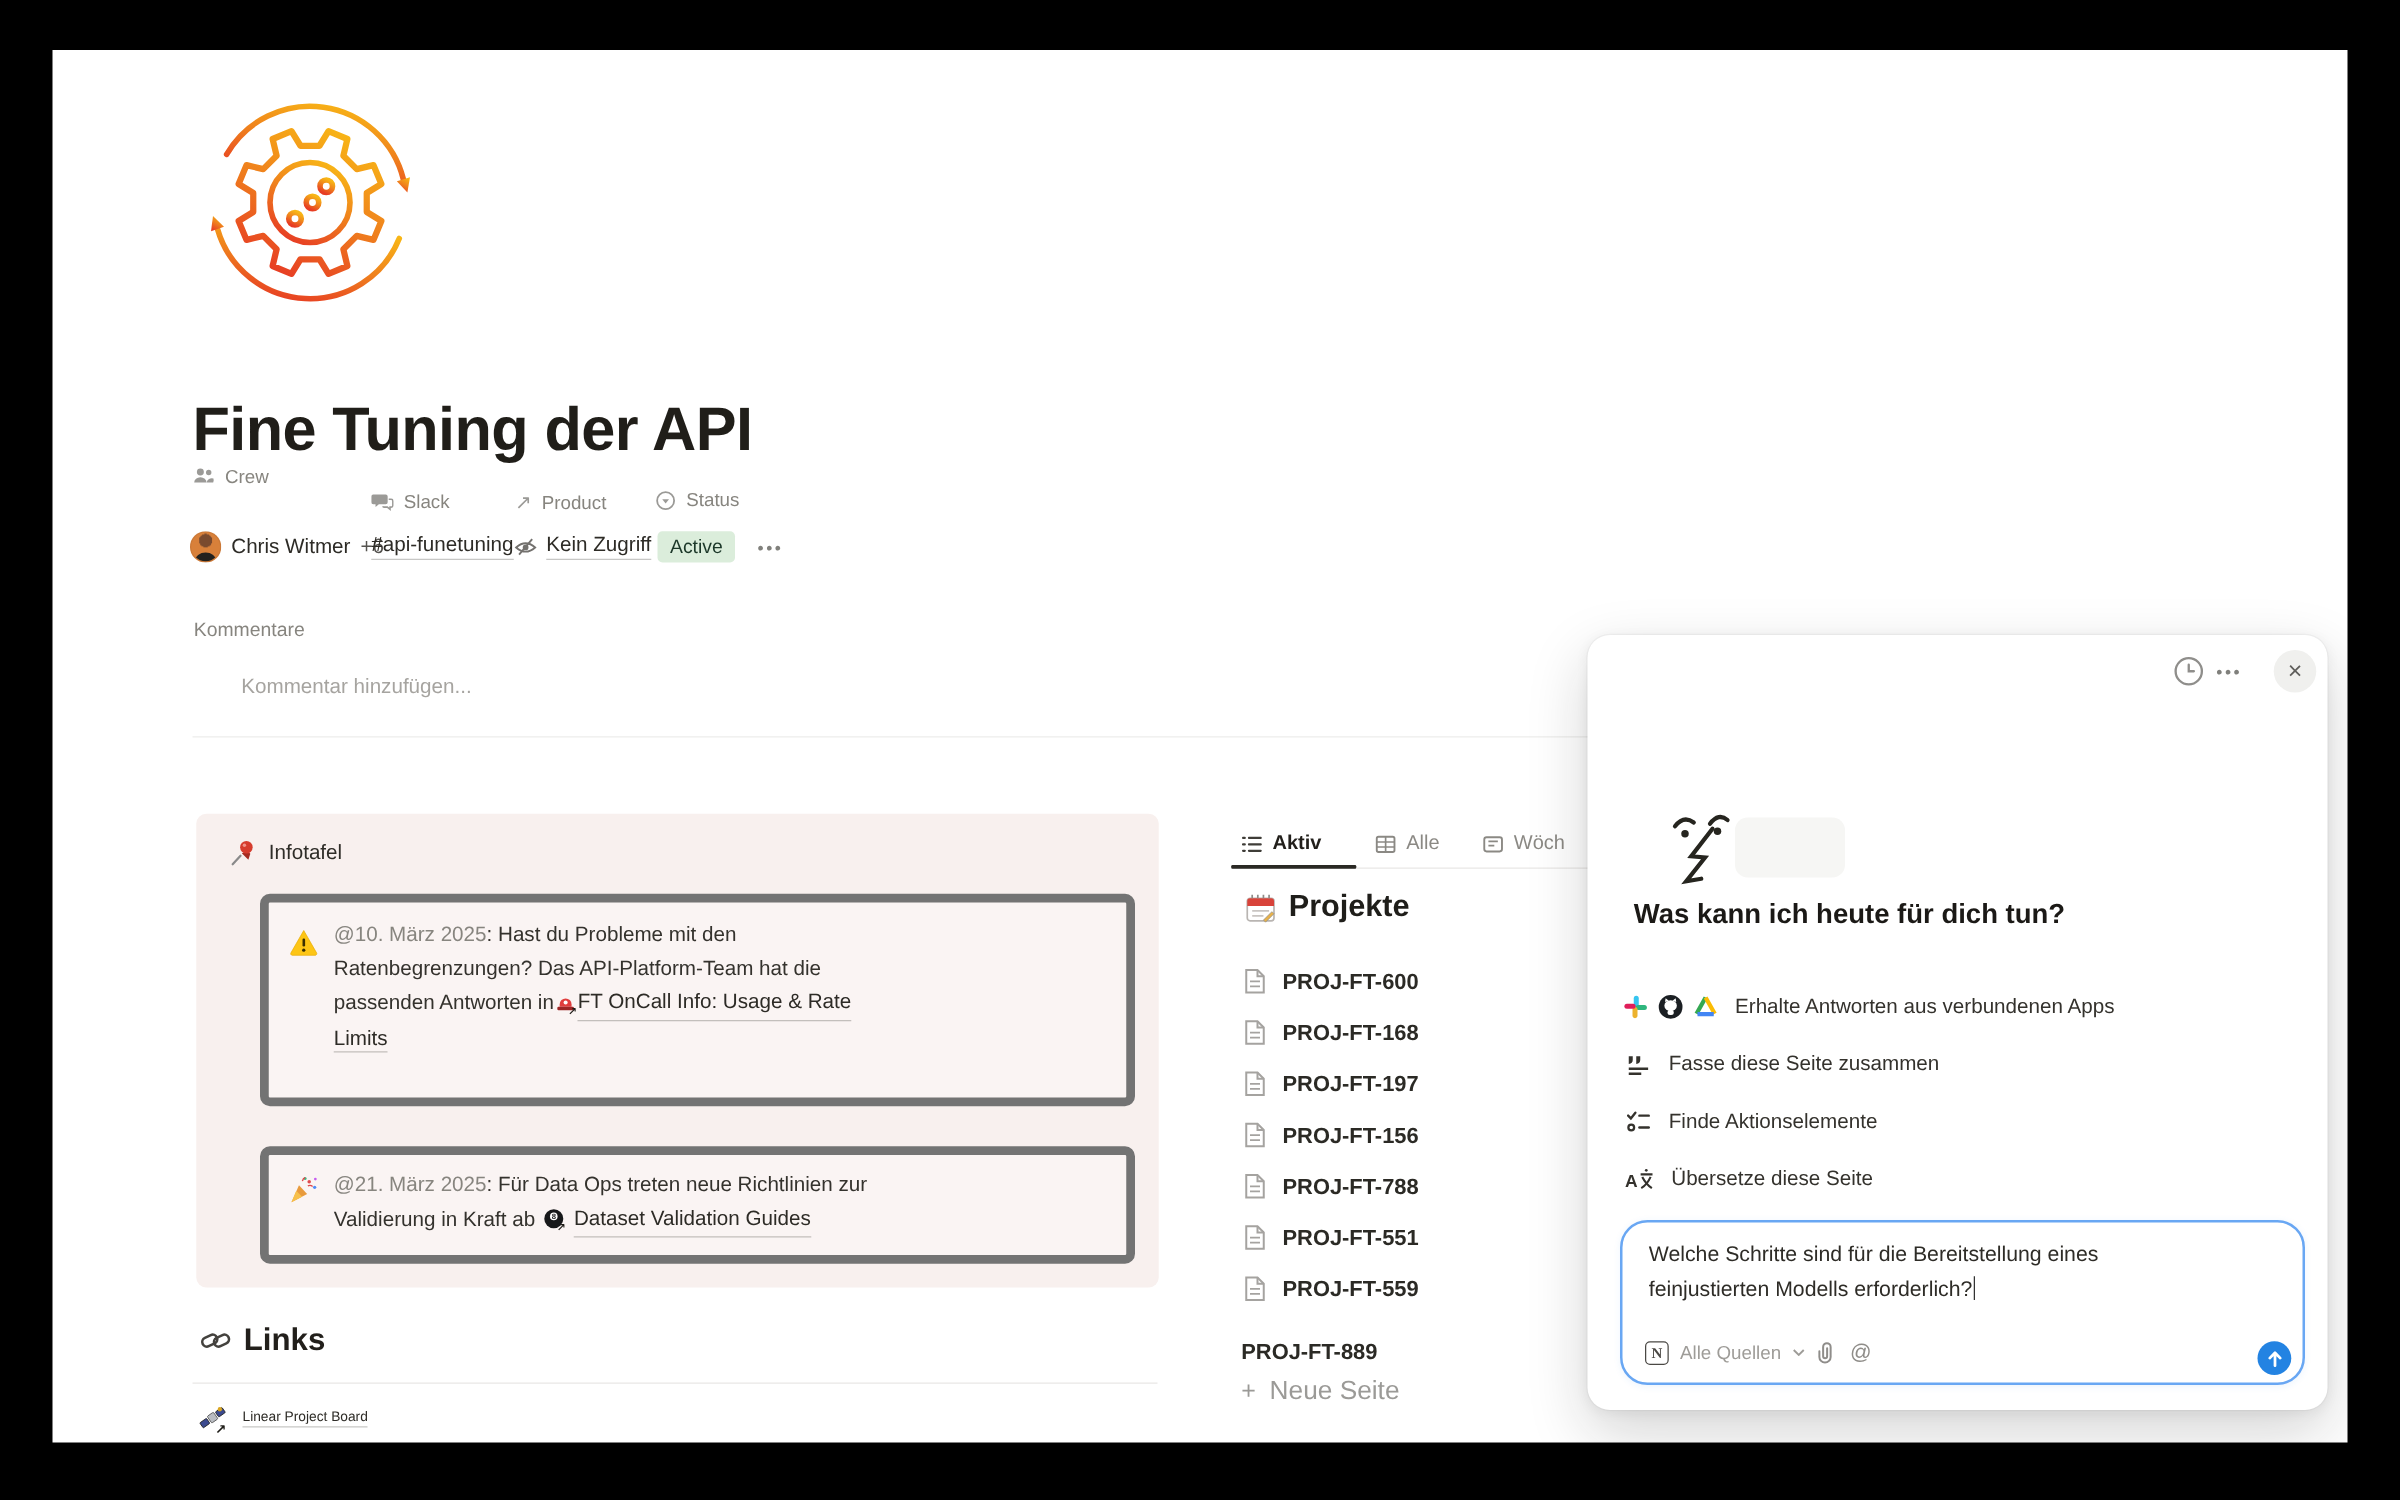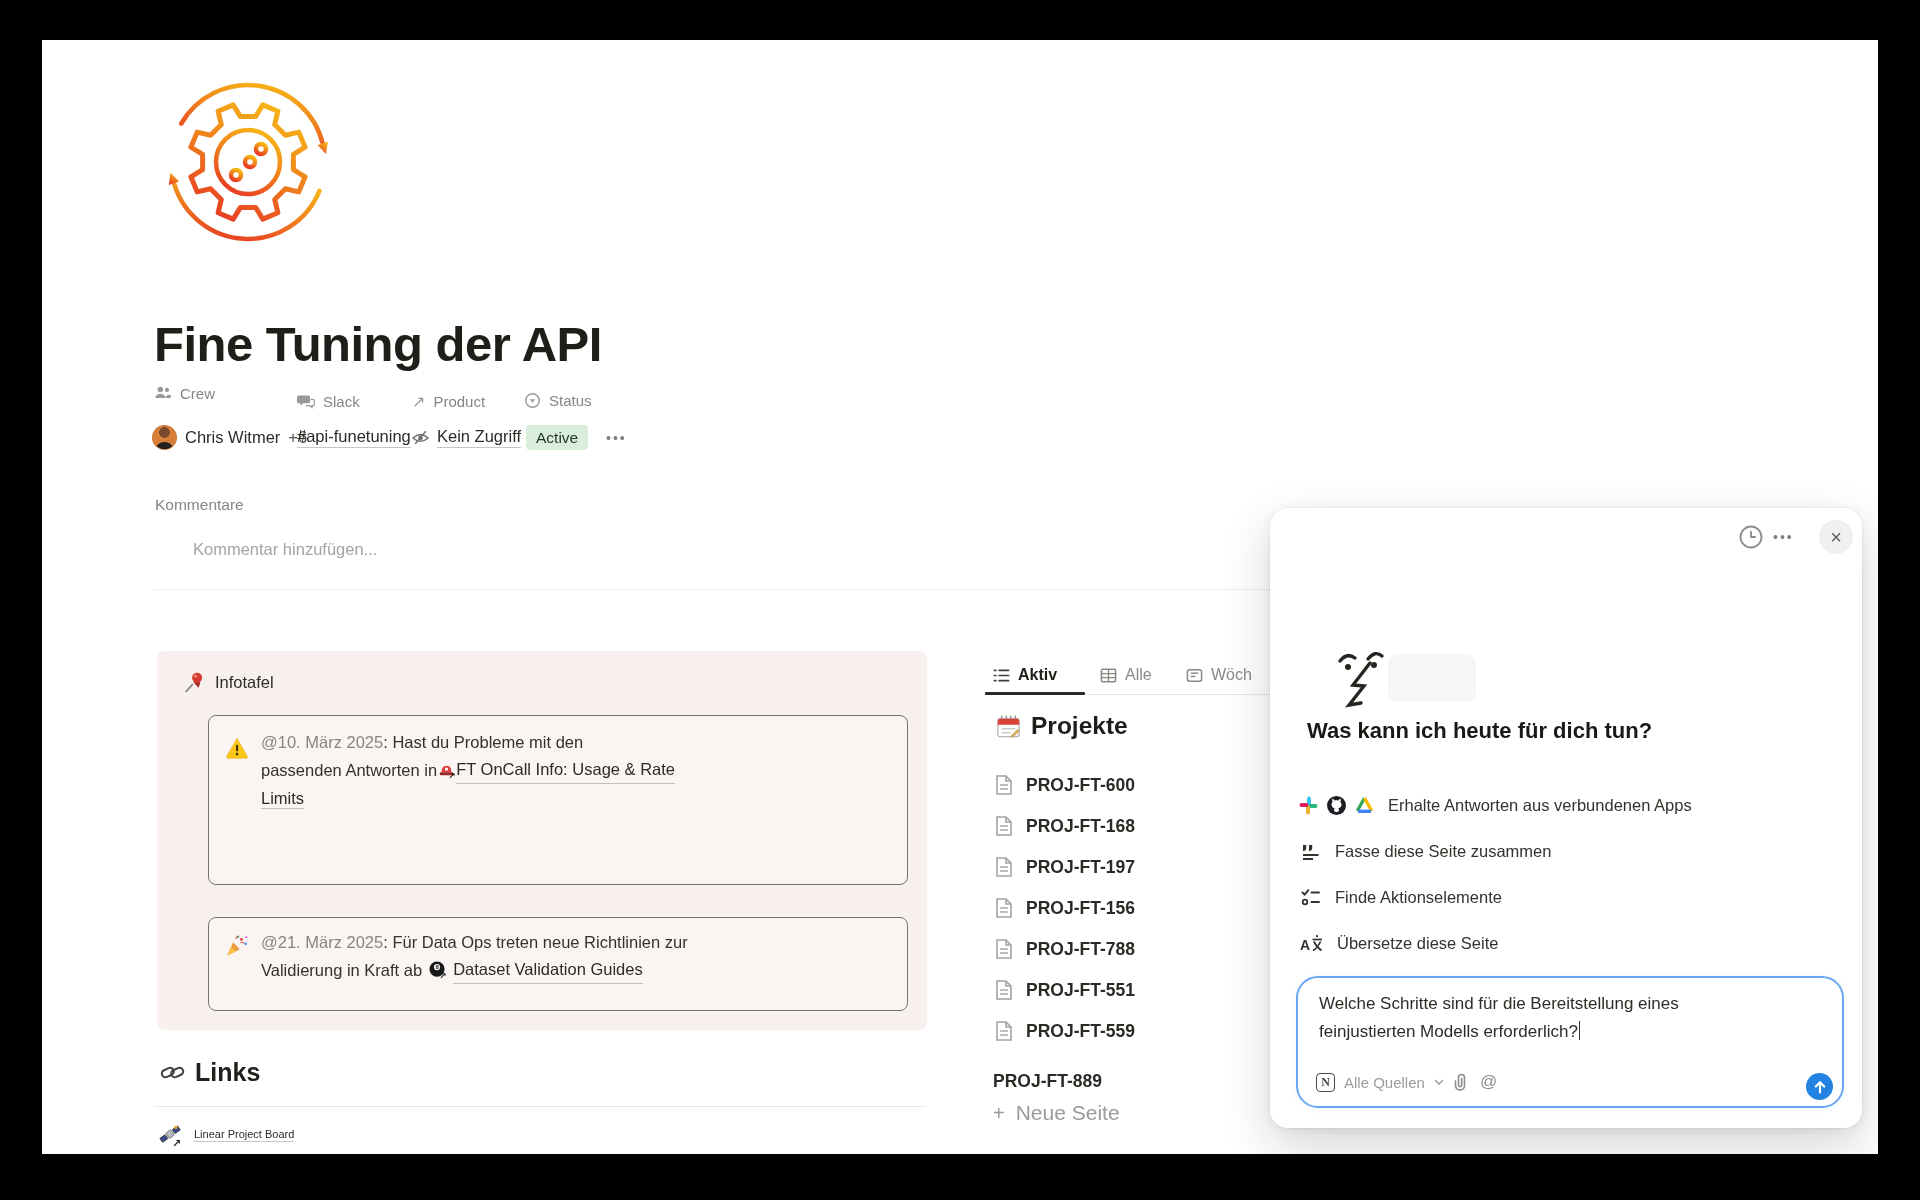--- a/index.html
+++ b/index.html
@@ -11,21 +11,21 @@
   .flex{display:flex;align-items:center;}
   .u{border-bottom:1.5px solid rgba(55,53,47,.28);padding-bottom:1px;}
   .page-title{font-size:49px;font-weight:700;letter-spacing:-.5px;color:#201e19;}
   .prop-label{font-size:15px;color:#87857f;gap:8px;}
   .prop-val{font-size:16.5px;color:#2d2b26;}
   .badge{background:#dbeddb;color:#1c3829;font-size:15.5px;padding:3.5px 10px;border-radius:4px;}
   .avatar{width:25px;height:25px;border-radius:50%;background:radial-gradient(circle at 50% 28%,#7a4a2e 0 26%,#d8803a 27%);position:relative;overflow:hidden;border:1px solid rgba(0,0,0,.06);}
   .avatar::after{content:"";position:absolute;left:3px;right:3px;bottom:-6px;height:13px;border-radius:50% 50% 0 0;background:#23211e;}
   .divider{height:1px;background:#ededeb;}
   .callout{background:#f8f0ee;border-radius:8px;}
-  .note-box{background:rgba(255,255,255,.3);border:1px solid #737373;border-radius:8px;}
+  .note-box{background:rgba(255,255,255,.3);border:7px solid #737373;border-radius:8px;}
   .note-text{font-size:16.5px;line-height:26.5px;color:#34322d;}
   .date-mention{color:#87857f;}
   .link-strong{font-weight:500;color:#2d2b26;}
   .h2{font-size:25px;font-weight:700;color:#221f1b;}
   .tab{gap:8px;font-size:16px;}
   .tab-inactive{color:#8b8984;}
   .tab-active{color:#221f1b;font-weight:600;}
   .proj-row{gap:11px;font-size:17.5px;font-weight:600;color:#2b2a25;}
   .panel{background:#fff;border-radius:18px;box-shadow:0 18px 48px rgba(20,20,20,.18),0 2px 10px rgba(0,0,0,.06),0 0 0 1px rgba(0,0,0,.03);}
   .icon-btn{color:#8f8e8b;}
@@ -70,21 +70,21 @@
     </g>
     <g fill="#fff" stroke="url(#lg)" stroke-width="4.5">
       <circle cx="97" cy="73" r="5"></circle>
           <circle cx="86" cy="86" r="5"></circle>
           <circle cx="72" cy="99" r="5"></circle>
     </g>
   </svg>
 
   <div class="abs page-title" style="left:112px;top:276px;">Fine Tuning der API</div>
 
-  <div class="abs flex prop-label" style="left:112px;top:344px;text-align:right;">
+  <div class="abs flex prop-label" style="left:112px;top:332px;text-align:right;">
     <svg width="18" height="18" viewBox="0 0 20 20" fill="#9b9a97">
       <circle cx="7" cy="6.2" r="3.1"></circle>
           <path d="M1.5,15.5 a5.5,4.6 0 0 1 11,0 z"></path>
       <circle cx="14.4" cy="6.6" r="2.4"></circle>
           <path d="M12.6,15.5 a4.6,4 0 0 1 6,-3.4 a4.8,4.8 0 0 1 -0.2,3.4 z"></path>
     </svg>
     <span>Crew</span>
   </div>
   <div class="abs flex prop-label" style="left:255px;top:352px;">
     <svg width="18" height="18" viewBox="0 0 20 20" fill="#9b9a97">
@@ -140,20 +140,21 @@
     <div class="abs" style="left:58px;top:22px;font-size:16.5px;font-weight:500;color:#2f2d28;">Infotafel</div>
 
     <div class="abs note-box" style="left:51px;top:64px;width:700px;height:170px;">
       <svg class="abs" style="left:16px;top:20px;" width="24" height="24" viewBox="0 0 22 22">
         <path d="M11,2.2 L20.4,18.6 a1.2,1.2 0 0 1 -1,1.8 H2.6 a1.2,1.2 0 0 1 -1,-1.8 Z" fill="#fdc515" stroke="#e8ab00" stroke-width="0.5"></path>
         <rect x="10.1" y="8" width="1.9" height="6" rx="0.9" fill="#3a2f00"></rect>
         <circle cx="11" cy="16.6" r="1.2" fill="#3a2f00"></circle>
       </svg>
       <div class="abs note-text" style="left:52px;top:13px;width:620px;">
         <div><span class="date-mention">@10. März 2025</span><span>: Hast du Probleme mit den</span></div>
+        <div>Ratenbegrenzungen? Das API-Platform-Team hat die</div>
         <div class="flex" style="gap:0;">
           <span>passenden Antworten in</span>
           <svg width="19" height="19" viewBox="0 0 20 20">
             <path d="M5,11 a5,5 0 0 1 10,0 v2 h-10 z" fill="#e03e3e"></path>
             <rect x="3" y="13" width="14" height="3" rx="1" fill="#9d2626"></rect>
             <circle cx="10" cy="9.5" r="1.7" fill="#fff"></circle>
             <text x="12" y="20" font-size="9" font-weight="bold" fill="#1d1b16">↗</text>
           </svg>
           <span class="link-strong u">FT OnCall Info: Usage &amp; Rate</span>
         </div>

